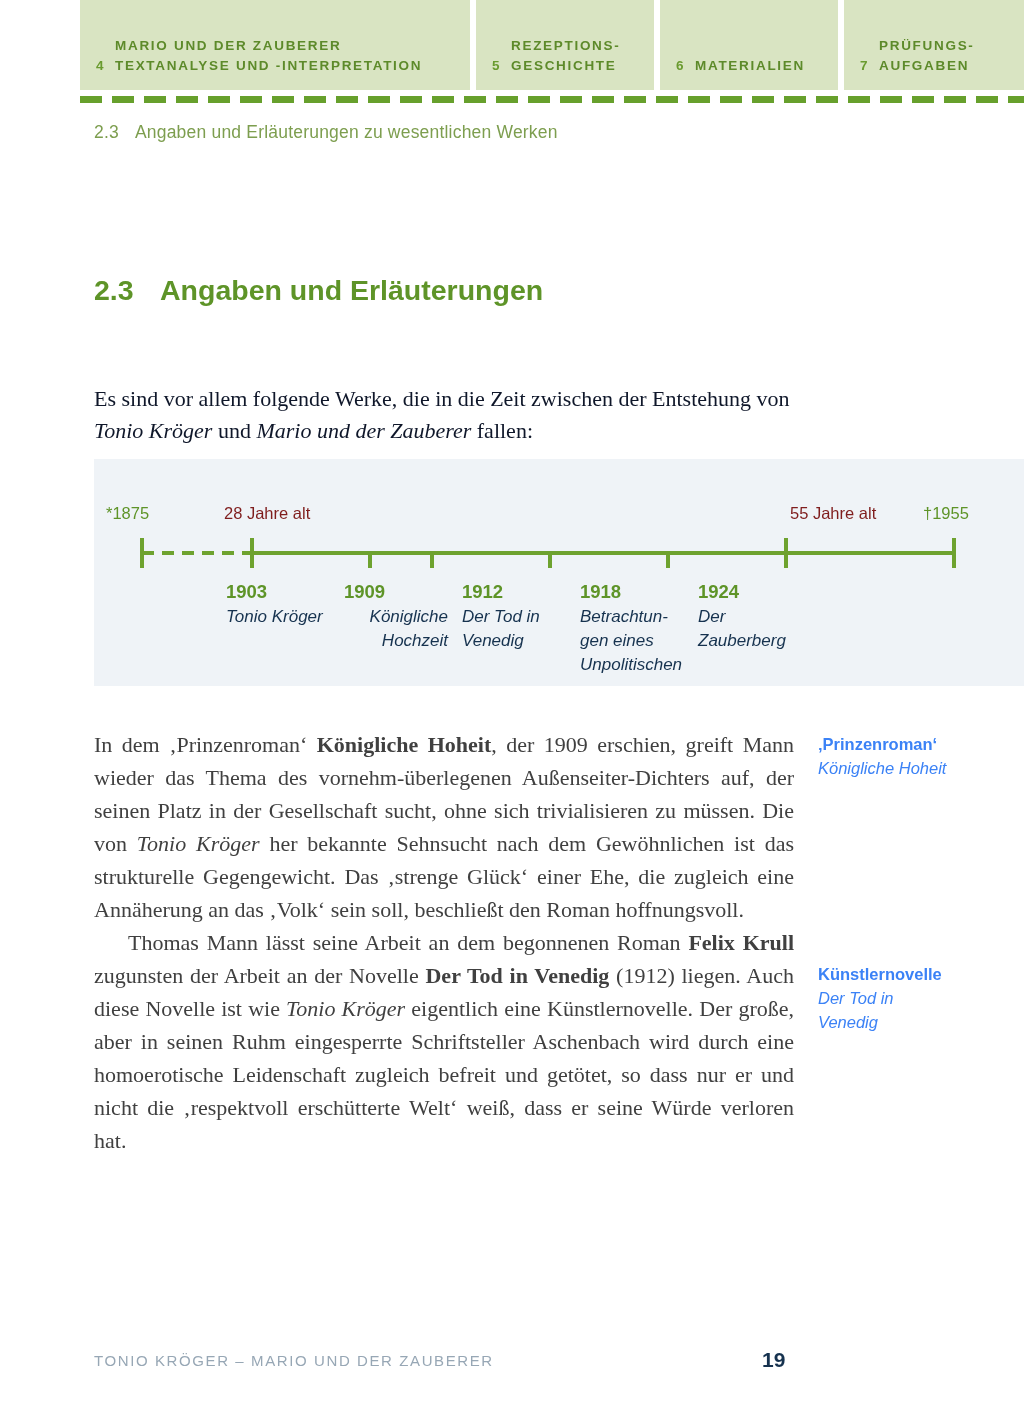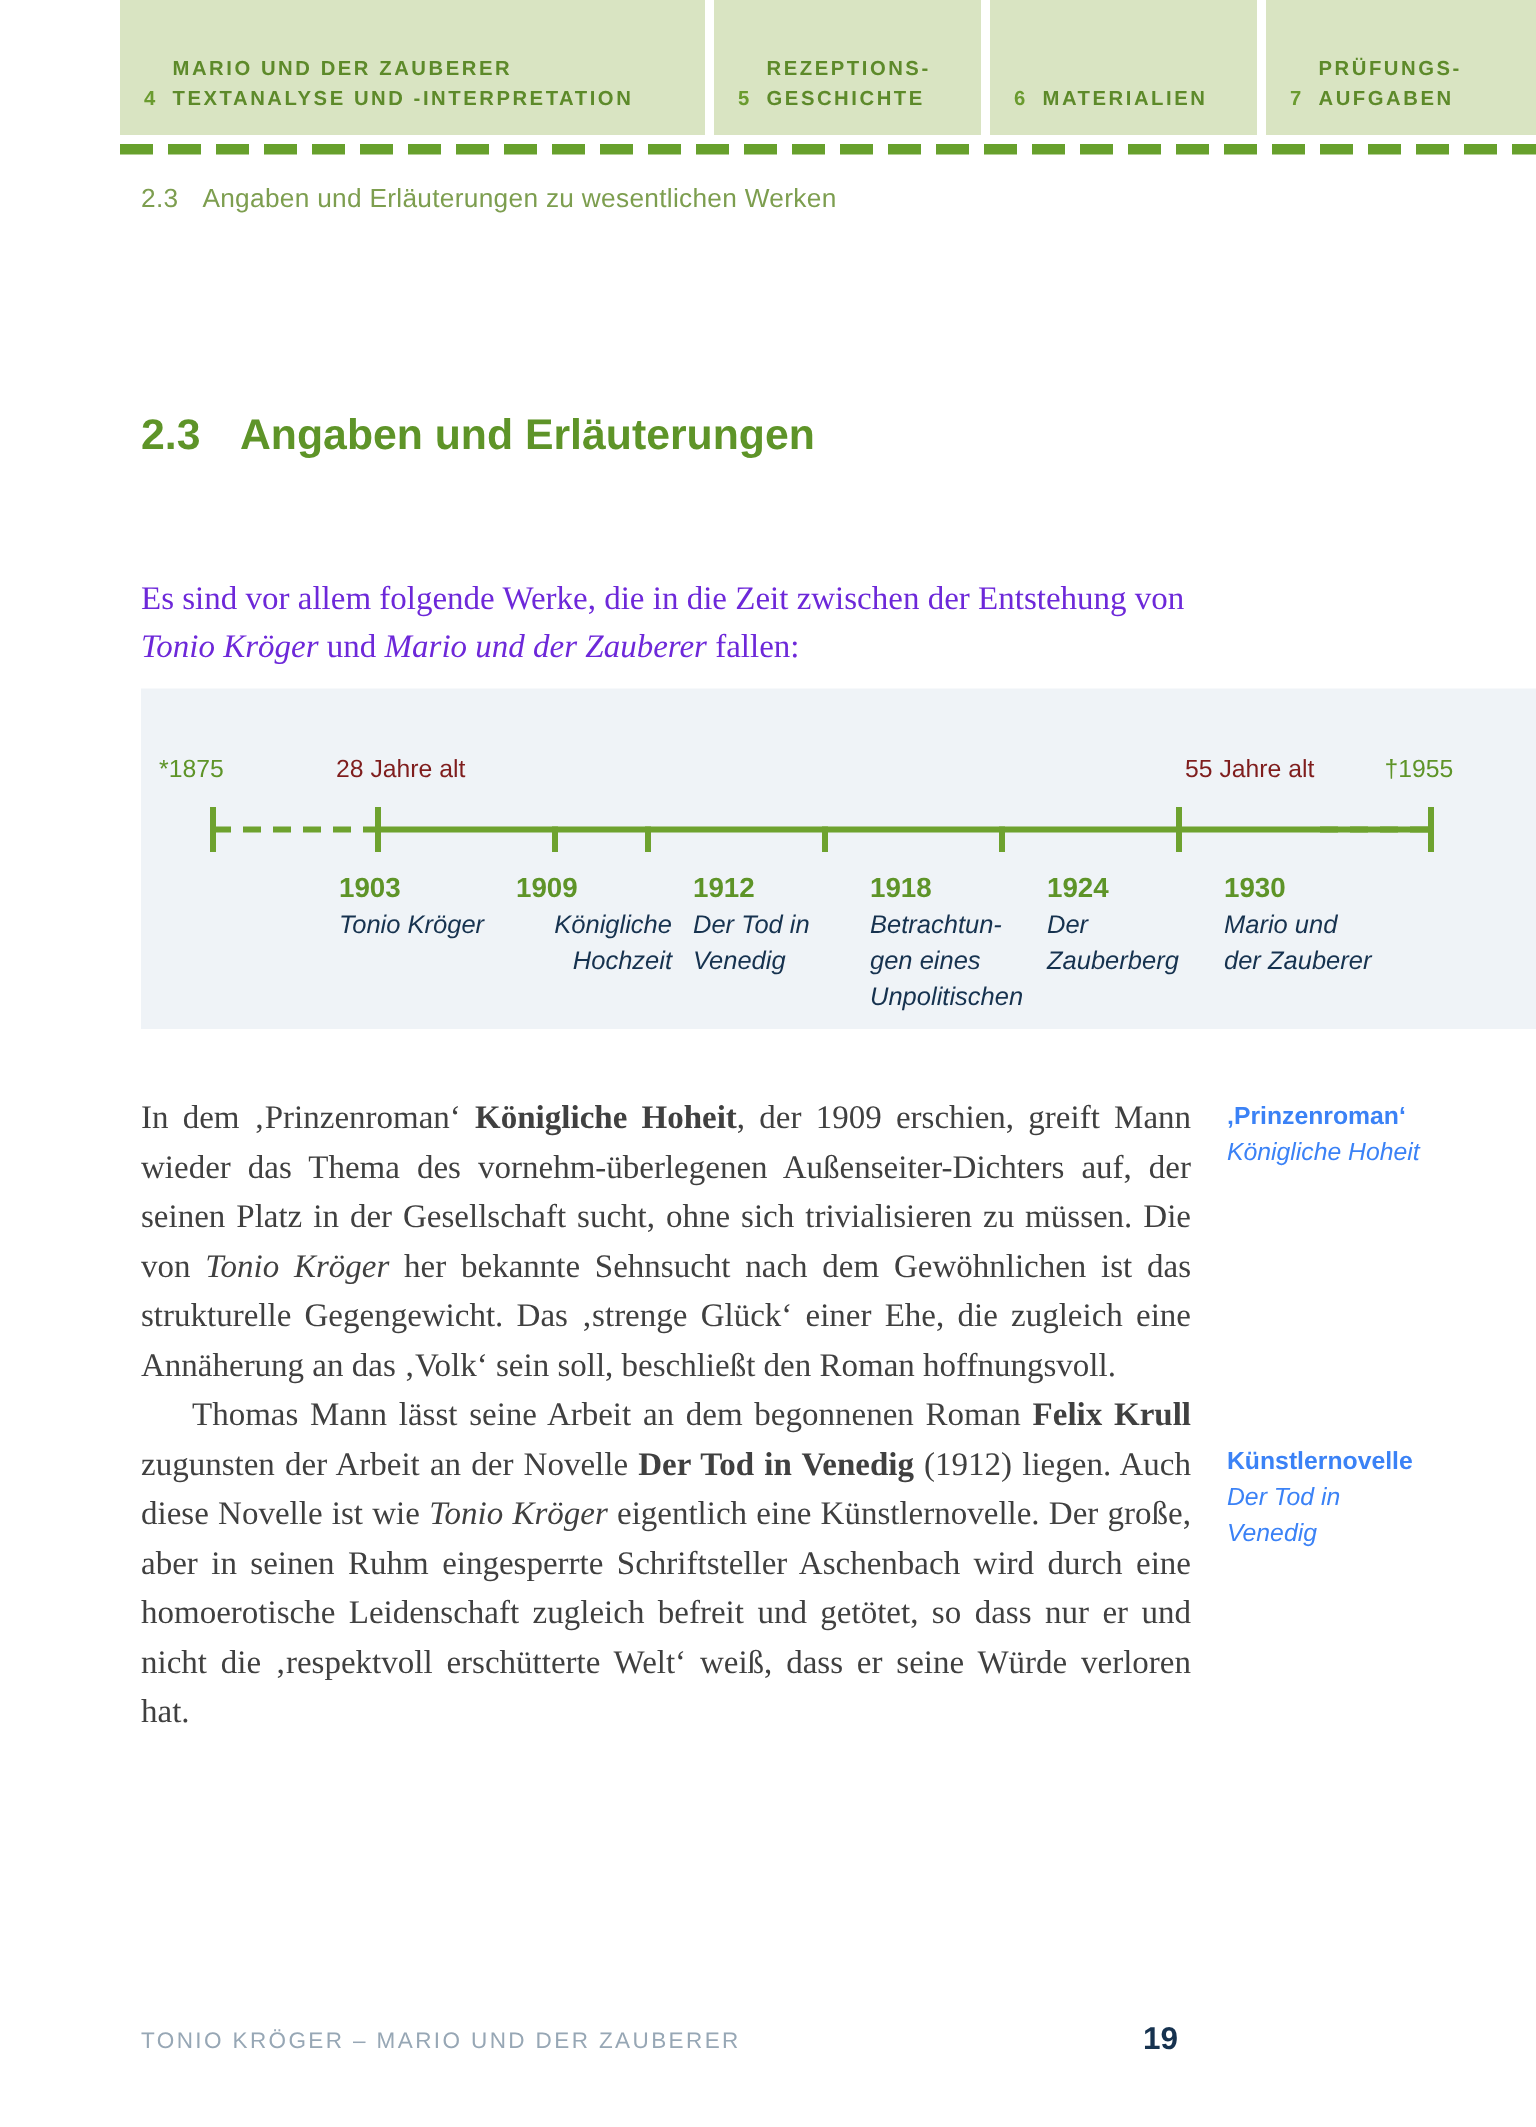--- a/index.html
+++ b/index.html
@@ -111,21 +111,21 @@
 
   
   .intro {
     position: absolute;
     left: 94px;
     top: 361px;
     width: 700px;
     font-family: "Liberation Serif", serif;
     font-size: 22px;
     line-height: 32px;
-    color: #6d28d9;
+    color: #0f172a;
   }
   .intro i { font-style: italic; }
 
   
   .timeline-box {
     position: absolute;
     left: 94px;
     top: 459px;
     width: 930px;
     height: 227px;
@@ -347,25 +347,20 @@
 gen eines
 Unpolitischen</div>
     </div>
 
     <div class="tl-entry" style="left:558px; width:108px;">
       <div class="tl-year">1924</div>
       <div class="tl-work">Der
 Zauberberg</div>
     </div>
 
-    <div class="tl-entry" style="left:676px; width:128px;">
-      <div class="tl-year">1930</div>
-      <div class="tl-work">Mario und
-der Zauberer</div>
-    </div>
 
   </div>
 </div>
 
 <div class="body-col">
   <p><span>In dem ‚Prinzenroman‘ </span><b>Königliche Hoheit</b><span>, der 1909 erschien, greift Mann wieder das Thema des vornehm-überlegenen Außenseiter-Dichters auf, der seinen Platz in der Gesellschaft sucht, ohne sich trivialisieren zu müssen. Die von </span><i>Tonio Kröger</i><span> her bekannte Sehnsucht nach dem Gewöhnlichen ist das strukturelle Gegengewicht. Das ‚strenge Glück‘ einer Ehe, die zugleich eine Annäherung an das ‚Volk‘ sein soll, beschließt den Roman hoffnungsvoll.</span></p>
 
   <p class="indent"><span>Thomas Mann lässt seine Arbeit an dem begonnenen Roman </span><b>Felix Krull</b><span> zugunsten der Arbeit an der Novelle </span><b>Der Tod in Venedig</b><span> (1912) liegen. Auch diese Novelle ist wie </span><i>Tonio Kröger</i><span> eigentlich eine Künstlernovelle. Der große, aber in seinen Ruhm eingesperrte Schriftsteller Aschenbach wird durch eine homoerotische Leidenschaft zugleich befreit und getötet, so dass nur er und nicht die ‚respektvoll erschütterte Welt‘ weiß, dass er seine Würde verloren hat.</span></p>
 </div>
 

